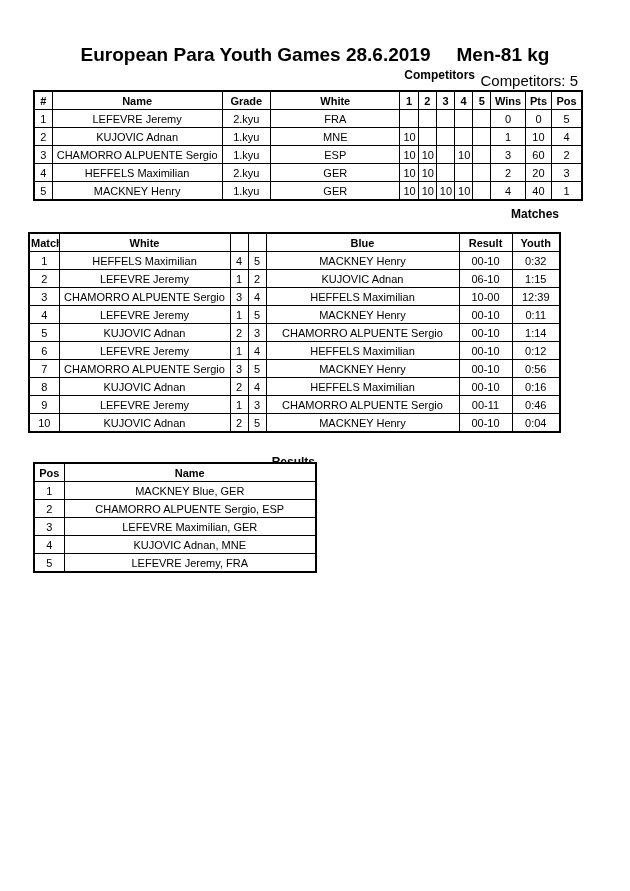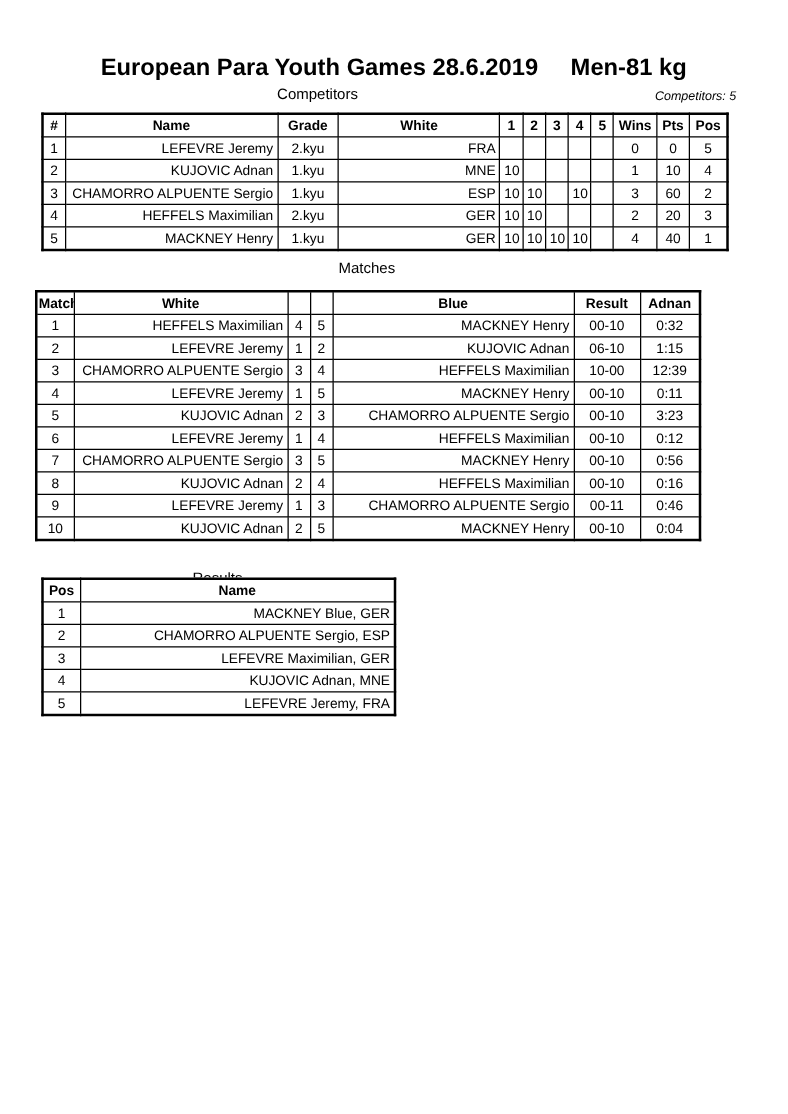--- a/index.html
+++ b/index.html
@@ -9,38 +9,38 @@
     color: #000000;
     font-family: "Liberation Sans", sans-serif;
     position: relative;
     overflow: hidden;
   }
   .page-title {
     position: absolute; top: 44px; left: 0; width: 630px;
     text-align: center; font-size: 19px; font-weight: bold; white-space: nowrap;
   }
   .title-gap { display: inline-block; width: 26px; }
-  .sec-heading { position: absolute; font-weight: normal; font-size: 12px; text-align: center; }
+  .sec-heading { position: absolute; font-weight: bold; font-size: 12px; text-align: right; }
   .comp-heading { top: 68px; left: 33px; width: 442px; }
   .matches-heading { top: 207px; left: 28px; width: 531px; }
   .results-heading { top: 455px; left: 33px; width: 282px; }
-  .comp-count { position: absolute; top: 72px; right: 41px; font-size: 10px; font-style: italic; }
+  .comp-count { position: absolute; top: 72px; right: 52px; font-size: 15px; }
   table {
     border-collapse: collapse; table-layout: fixed;
     border: 2px solid #000; background: #fff;
   }
   th, td {
     border: 1px solid #000;
     font-size: 11px; height: 17px;
     padding: 0 3px;
     white-space: nowrap; overflow: hidden;
     font-weight: normal;
   }
   th { font-weight: bold; text-align: center; }
-  .al { text-align: right; }
+  .al { text-align: center; }
   .ac { text-align: center; }
   .comp-table { position: absolute; top: 90px; left: 33px; width: 550px; }
   .matches-table { position: absolute; top: 232px; left: 28px; width: 531px; }
   .results-table { position: absolute; top: 462px; left: 33px; width: 282px; }
   .match-th { padding: 0 1px; }
 </style>
 </head>
 <body>
 
 <div class="page-title">
@@ -172,21 +172,21 @@
       <col style="width:48px">
   </colgroup>
   <thead>
     <tr>
       <th class="match-th">Match</th>
       <th>White</th>
       <th></th>
       <th></th>
       <th>Blue</th>
       <th>Result</th>
-      <th>Adnan</th>
+      <th>Youth</th>
     </tr>
   </thead>
   <tbody>
   <tr>
     <td class="ac">1</td>
     <td class="al">HEFFELS Maximilian</td>
     <td class="ac">4</td>
     <td class="ac">5</td>
     <td class="al">MACKNEY Henry</td>
     <td class="ac">00-10</td>
@@ -223,21 +223,21 @@
     <td class="ac">0:11</td>
   </tr>
 
   <tr>
     <td class="ac">5</td>
     <td class="al">KUJOVIC Adnan</td>
     <td class="ac">2</td>
     <td class="ac">3</td>
     <td class="al">CHAMORRO ALPUENTE Sergio</td>
     <td class="ac">00-10</td>
-    <td class="ac">3:23</td>
+    <td class="ac">1:14</td>
   </tr>
 
   <tr>
     <td class="ac">6</td>
     <td class="al">LEFEVRE Jeremy</td>
     <td class="ac">1</td>
     <td class="ac">4</td>
     <td class="al">HEFFELS Maximilian</td>
     <td class="ac">00-10</td>
     <td class="ac">0:12</td>

